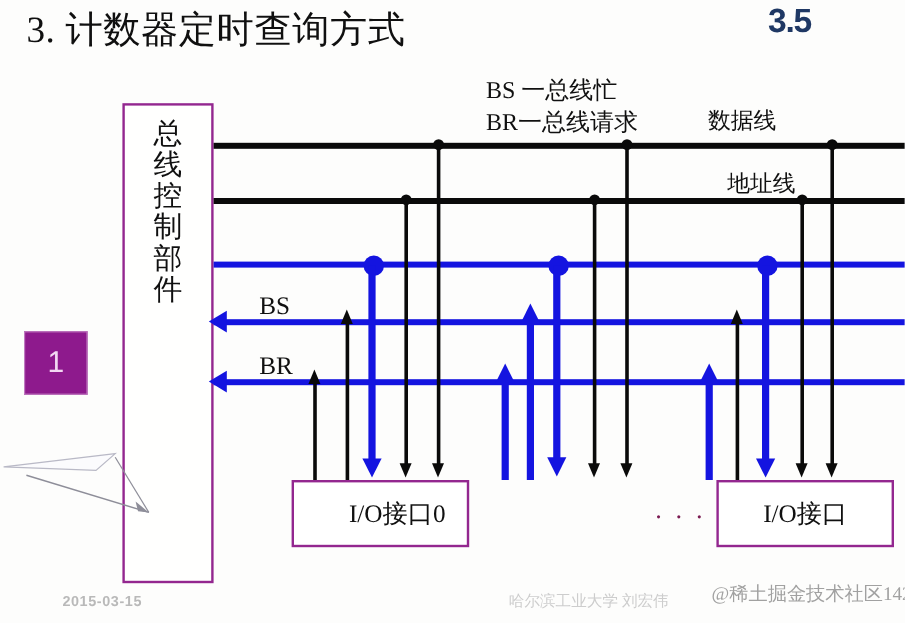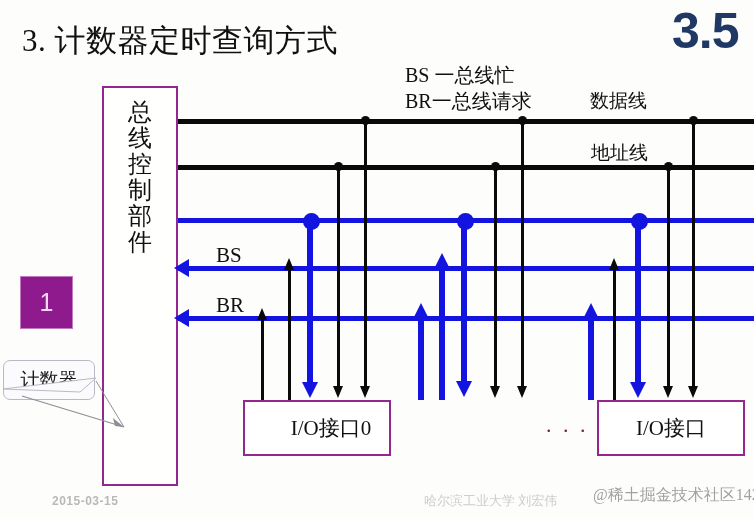--- a/index.html
+++ b/index.html
@@ -5,38 +5,37 @@
   html,body{margin:0;padding:0;}
   body{
     width:754px;height:519px;position:relative;overflow:hidden;
     background:#fdfdfc;
     font-family:"Liberation Serif","DejaVu Serif",serif;
   }
   .stage{position:absolute;left:0;top:0;width:754px;height:519px;}
 
   
   #slide-title{
-    position:absolute;left:22px;top:20px;
+    position:absolute;left:22px;top:4px;
     font-size:31px;color:#101010;letter-spacing:.5px;
     white-space:nowrap;
   }
   #slide-number{
     position:absolute;left:640px;top:2px;
-    font-size:50px;font-weight:bold;color:#1f3864;
+    font-size:28px;font-weight:bold;color:#1f3864;
     font-family:"Liberation Sans","DejaVu Sans",sans-serif;
     letter-spacing:-1px;
-    margin-left:32px;
   }
 
   
   .legend-line{position:absolute;font-size:20px;color:#101010;white-space:nowrap;text-align:right;}
   #legend-bs{left:405px;top:62px;}
   #legend-br{left:405px;top:88px;}
   #label-data-bus{position:absolute;left:590px;top:88px;font-size:19px;color:#101010;white-space:nowrap;}
-  #label-addr-bus{position:absolute;left:591px;top:140px;font-size:19px;color:#101010;white-space:nowrap;}
+  #label-addr-bus{position:absolute;left:606px;top:140px;font-size:19px;color:#101010;white-space:nowrap;}
   #label-dev-addr{position:absolute;left:540px;top:188px;font-size:19px;color:#7b1b52;white-space:nowrap;}
 
   
   #bus-ctrl-box{
     position:absolute;left:102px;top:86px;width:76px;height:400px;
     border:2px solid #93278f;background:#fffffe;box-sizing:border-box;
   }
   #bus-ctrl-label{
     position:absolute;left:112px;top:100px;width:56px;
     font-size:24px;line-height:1.08;color:#101010;text-align:center;
@@ -152,21 +151,20 @@
   <div id="bus-ctrl-label">
     <span>总</span>
     <span>线</span>
     <span>控</span>
     <span>制</span>
     <span>部</span>
     <span>件</span>
   </div>
 
   <div id="counter-chip">1</div>
-  <div id="counter-callout">计数器</div>
   <svg id="counter-leader">
     <polygon points="3,389 96,378 80,392" fill="#fbfbfd" stroke="#b9b9c6" stroke-width="1"></polygon>
     <line x1="22" y1="396" x2="124" y2="427" stroke="#8e8e99" stroke-width="1.2"></line>
     <polygon points="124,427 113,418 115,426" fill="#8e8e99"></polygon>
     <line x1="96" y1="381" x2="124" y2="427" stroke="#8e8e99" stroke-width="1"></line>
   </svg>
 
   <div class="h-wire blk" style="left:178px;top:119px;width:576px;height:5px;"></div>
 
   <div class="h-wire blk" style="left:178px;top:165px;width:576px;height:5px;"></div>

